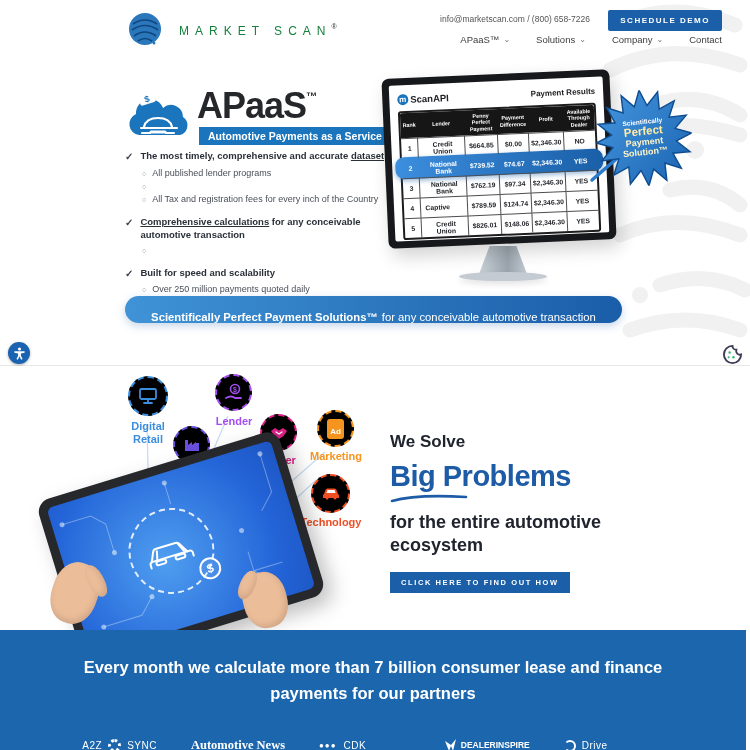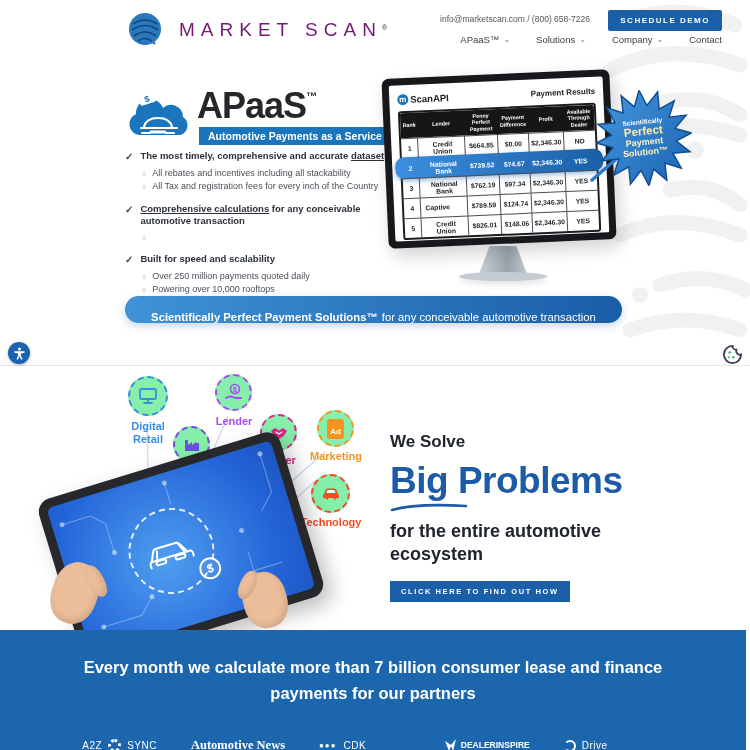--- a/index.html
+++ b/index.html
@@ -6,21 +6,21 @@
   html,body { width:750px; height:750px; overflow:hidden; background:#fff;
     font-family:"Liberation Sans", sans-serif; position:relative; }
   .abs { position:absolute; }
 
   
   #bg-pattern { left:600px; top:0; width:150px; height:365px; z-index:0; }
 
   
   #header { left:0; top:0; width:750px; height:60px; z-index:5; }
   #brand { left:125px; top:10px; display:flex; align-items:center; gap:14px; cursor:pointer; }
-  #brand-name { font-size:19px; letter-spacing:6px; color:#701a75; font-weight:500; }
+  #brand-name { font-size:12px; letter-spacing:6px; color:#15803d; font-weight:500; }
   #brand-reg { font-size:7px; vertical-align:super; color:#2e2e2e; }
   #contact-line { right:160px; top:14px; font-size:8.5px; color:#555; }
   #schedule-btn { right:28px; top:10px; background:#1a5fa8; color:#fff; font-size:8px;
      font-weight:700; letter-spacing:1.5px; padding:6px 12px; border-radius:2px; cursor:pointer; }
   #nav { right:28px; top:34px; display:flex; gap:26px; font-size:9.5px; color:#3d3d3d; }
   .nav-item { cursor:pointer; display:flex; gap:4px; align-items:center; }
   .caret { font-size:8px; color:#777; line-height:1; }
 
   
   #hero { left:0; top:60px; width:750px; height:306px; border-bottom:1px solid #e8e8e8; z-index:1; }
@@ -92,21 +92,21 @@
   #banner b { font-weight:800; margin-right:4px; }
 
   #accessibility-btn { left:8px; top:282px; width:22px; height:22px; border-radius:50%;
      background:#1a63b0; display:flex; align-items:center; justify-content:center; cursor:pointer;
      box-shadow:0 1px 3px rgba(0,0,0,.3); }
   #cookie-btn { left:722px; top:284px; width:21px; height:21px; cursor:pointer; }
 
   
   #eco { left:0; top:366px; width:750px; height:264px; background:#fff; z-index:1; }
   #eco-lines { left:0; top:0; width:750px; height:264px; z-index:1; }
-  .cat-circle { border:2px dashed; border-radius:50%; background:#86efac; display:flex;
+  .cat-circle { border:2px dashed; border-radius:50%; background:#000000; display:flex;
      align-items:center; justify-content:center; z-index:2; }
   .cat-label { font-size:11px; font-weight:800; text-align:center; line-height:1.15; z-index:2; }
   .adbox { background:currentColor; border-radius:3px; padding:1px 3px; }
   .adbox span { color:#fff; font-size:8px; font-weight:800; }
 
   
   #tablet { left:55px; top:96px; width:252px; height:172px; transform:rotate(-17deg); z-index:3; }
   #tablet-bezel { width:100%; height:100%; background:#26282c; border-radius:14px; padding:9px;
      box-shadow:6px 10px 20px rgba(0,0,0,.25); }
   #tablet-screen { width:100%; height:100%; border-radius:6px; overflow:hidden; position:relative;
@@ -115,21 +115,21 @@
      border:2px dashed rgba(255,255,255,.85); border-radius:50%; display:flex;
      align-items:center; justify-content:center; }
   #dollar-badge { position:absolute; right:-2px; bottom:2px; width:22px; height:22px;
      border:2px solid #fff; border-radius:50%; color:#fff; font-size:12px; font-weight:700;
      display:flex; align-items:center; justify-content:center; background:rgba(255,255,255,.08); }
   .hand { background:#ecbd99; border-radius:45%; z-index:4; box-shadow:inset -2px -3px 6px rgba(0,0,0,.12); }
 
   
   #wesolve { left:390px; top:66px; width:240px; z-index:2; }
   #ws-small { font-size:17px; font-weight:800; color:#20242e; }
-  #ws-big { font-size:37px; font-weight:800; color:#1d5ba6; margin-top:8px; letter-spacing:-.5px; }
+  #ws-big { font-size:29px; font-weight:800; color:#1d5ba6; margin-top:8px; letter-spacing:-.5px; }
   #ws-swoosh { margin:-2px 0 4px 0; }
   #ws-rest { font-size:18px; font-weight:800; color:#20242e; line-height:1.25; width:230px; }
   #ws-cta { margin-top:16px; display:inline-block; background:#1a5fa8; color:#fff; font-size:7.5px;
      font-weight:800; letter-spacing:1.6px; padding:6px 11px; cursor:pointer; }
 
   
   #footer { left:0; top:630px; width:746px; height:120px; background:#1c66ad; z-index:2; }
   #footer-headline { margin:25px auto 0 auto; width:620px; text-align:center; color:#fff;
      font-size:16.5px; font-weight:800; line-height:1.55; }
   #partners { position:absolute; left:0; right:0; top:95px; display:flex; justify-content:center;
@@ -223,21 +223,24 @@
 
   <div id="checklist" class="abs">
     <div class="check-item">
       <div class="check-title">
           <span class="check-mark">✓</span>
         <span><span>The most timely, comprehensive and accurate </span><u>dataset</u><span></span></span>
         </div>
       <div class="subs">
         <div class="sub">
             <span class="o">○</span>
-            <span>All rebates and incentives including all stackability</span>
+            <span>All published lender programs</span>
+          </div>
+        <div class="sub">
+            <span class="o">○</span>
           </div>
         <div class="sub">
             <span class="o">○</span>
             <span>All Tax and registration fees for every inch of the Country</span>
           </div>
       </div>
     </div>
     <div class="check-item">
       <div class="check-title">
           <span class="check-mark">✓</span>

